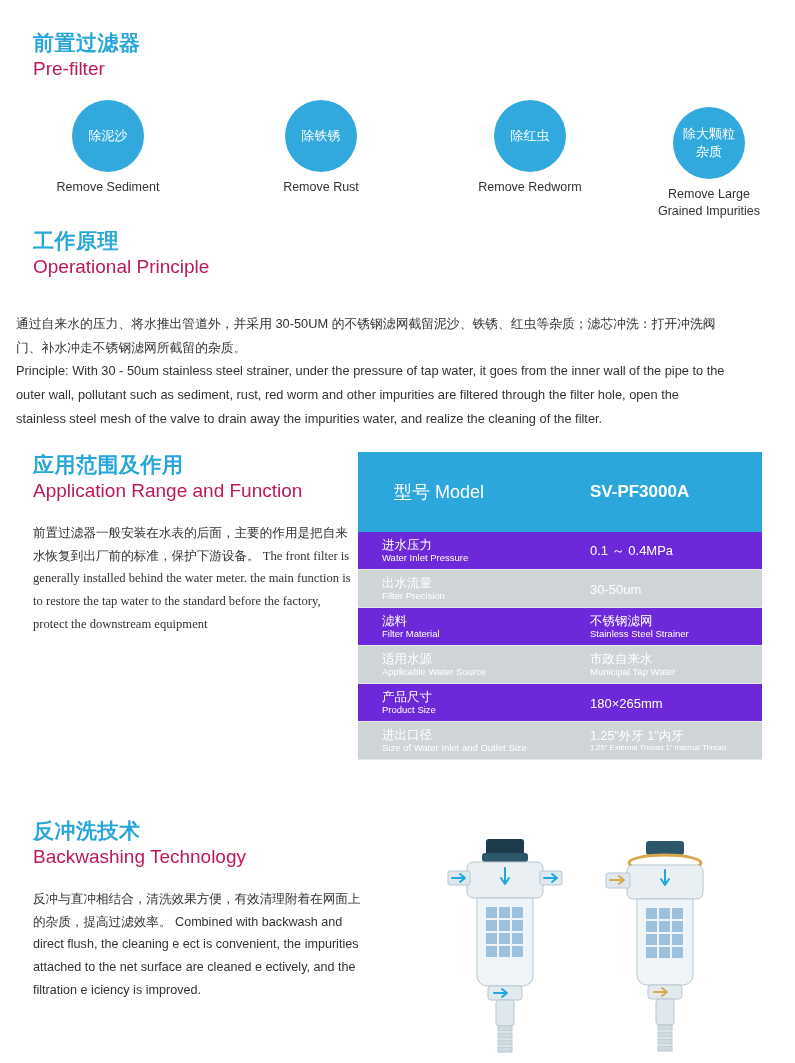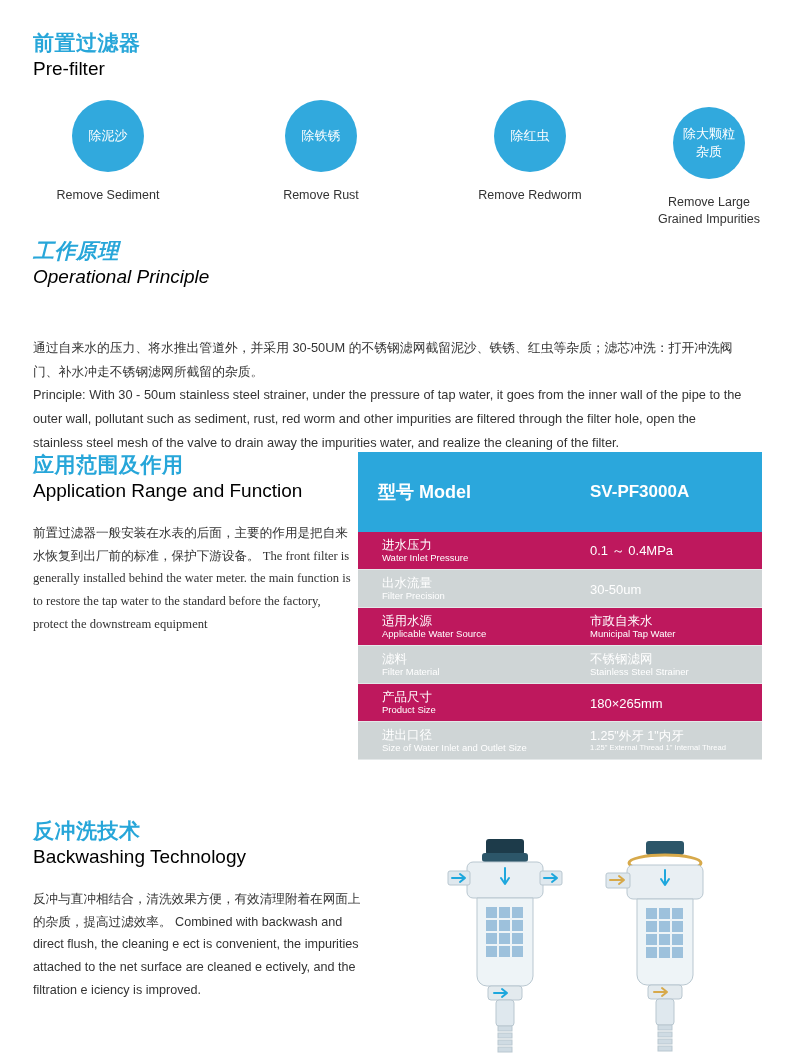--- a/index.html
+++ b/index.html
@@ -15,21 +15,21 @@
   
   .sect-title-cn {
     font-size: 21px;
     font-weight: bold;
     color: #27a6d9;
     letter-spacing: 0.5px;
     line-height: 1.25;
   }
   .sect-title-en {
     font-size: 19px;
-    color: #000000;
+    color: #be185d;
     line-height: 1.35;
     font-weight: normal;
   }
 
   
   .s-prefilter { position: absolute; left: 33px; top: 30px; }
 
   .circles {
     position: absolute; left: 33px; top: 100px;
     width: 730px; height: 130px;
@@ -47,34 +47,33 @@
     font-size: 13px;
     margin: 0 auto;
     display: flex;
     align-items: center;
     justify-content: center;
     text-align: center;
     line-height: 1.35;
     padding: 0 8px;
   }
   .circle-cap {
-    margin-top: 15px;
+    margin-top: 7px;
     font-size: 12.5px;
     color: #333;
     line-height: 1.35;
   }
 
   
-  .s-principle { position: absolute; left: 33px; top: 238px; font-style: italic; }
+  .s-principle { position: absolute; left: 33px; top: 228px; }
   .principle-body {
-    position: absolute; left: 33px; top: 312px; width: 712px;
+    position: absolute; left: 16px; top: 312px; width: 712px;
     font-size: 12.8px;
     line-height: 1.85;
     color: #333;
-    margin-top: 24px;
   }
   .principle-body .cn { display: block; }
   .principle-body .en { display: block; }
 
   
   .s-app { position: absolute; left: 33px; top: 452px; }
   .app-body {
     position: absolute; left: 33px; top: 522px; width: 323px;
     font-size: 12.6px;
     line-height: 1.8;
@@ -88,27 +87,27 @@
     left: 358px; top: 452px;
     width: 404px;
   }
   .spec-head {
     background: #2ba7dc;
     color: #fff;
     height: 80px;
     display: flex;
     align-items: center;
   }
-  .spec-head .c1 { width: 232px; padding-left: 20px; font-size: 18px; font-weight: bold; }
+  .spec-head .c1 { width: 232px; padding-left: 36px; font-size: 18px; font-weight: normal; }
   .spec-head .c2 { flex: 1; font-size: 17px; font-weight: bold; }
 
   .spec-row {
     display: flex;
     align-items: center;
-    background: #be185d;
+    background: #6d28d9;
     color: #ffffff;
     height: 38px;
     border-bottom: 1px solid #e4e8e9;
   }
   .spec-row:nth-child(odd) { background: #cfd5d6; }
   .spec-row .c1 { width: 232px; padding-left: 24px; }
   .spec-row .c2 { flex: 1; padding-right: 22px; }
   .lbl-cn { display: block; font-size: 12.5px; line-height: 1.15; }
   .lbl-en { display: block; font-size: 9.5px; line-height: 1.2; }
   .val-one { font-size: 13px; }
@@ -213,37 +212,37 @@
         <span class="lbl-en">Filter Precision</span>
       </div>
       <div class="c2">
         <span class="val-one">30-50um</span>
       </div>
     </div>
 
 
     <div class="spec-row">
       <div class="c1">
+        <span class="lbl-cn">滤料</span>
+        <span class="lbl-en">Filter Material</span>
+      </div>
+      <div class="c2">
+        <span class="val-cn">不锈钢滤网</span>
+        <span class="val-en">Stainless Steel Strainer</span>
+      </div>
+    </div>
+
+    <div class="spec-row">
+      <div class="c1">
         <span class="lbl-cn">适用水源</span>
         <span class="lbl-en">Applicable Water Source</span>
       </div>
       <div class="c2">
         <span class="val-cn">市政自来水</span>
         <span class="val-en">Municipal Tap Water</span>
-      </div>
-    </div>
-
-    <div class="spec-row">
-      <div class="c1">
-        <span class="lbl-cn">滤料</span>
-        <span class="lbl-en">Filter Material</span>
-      </div>
-      <div class="c2">
-        <span class="val-cn">不锈钢滤网</span>
-        <span class="val-en">Stainless Steel Strainer</span>
       </div>
     </div>
 
     <div class="spec-row">
       <div class="c1">
         <span class="lbl-cn">产品尺寸</span>
         <span class="lbl-en">Product Size</span>
       </div>
       <div class="c2">
         <span class="val-one">180×265mm</span>

